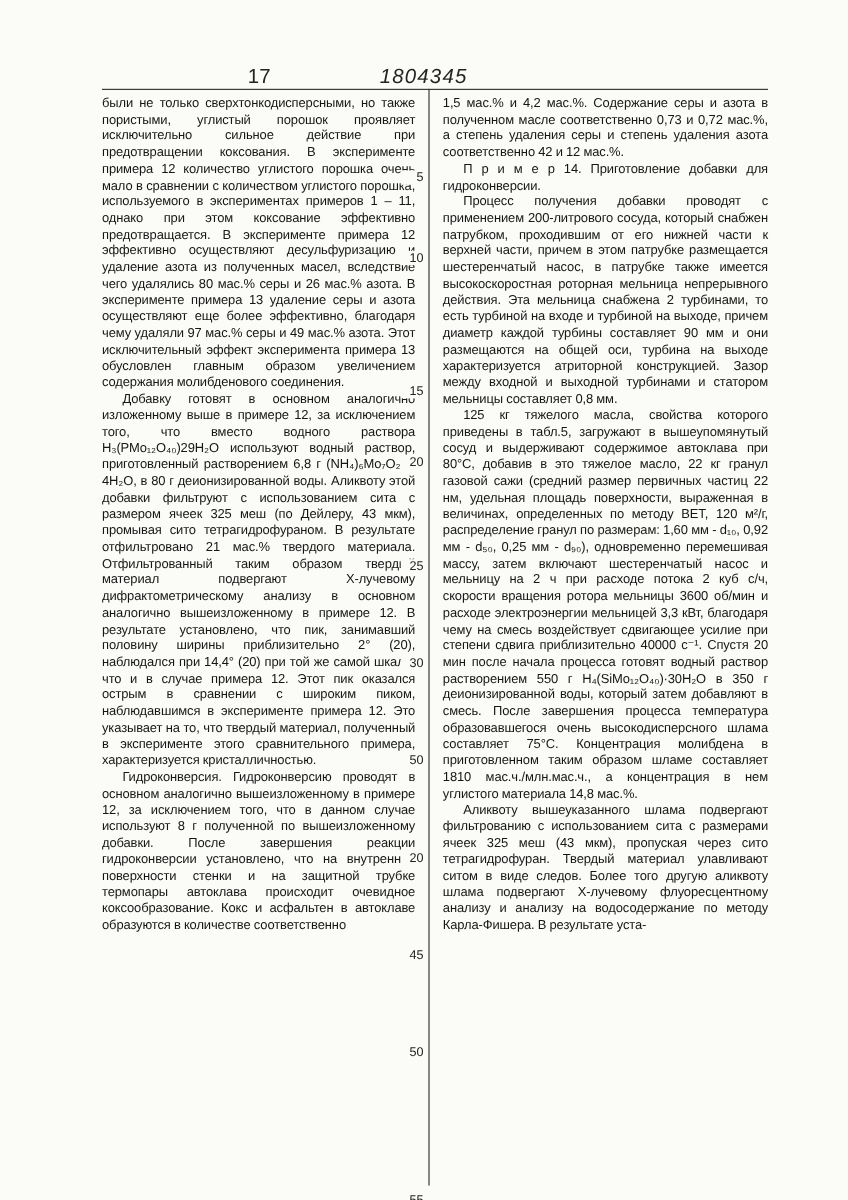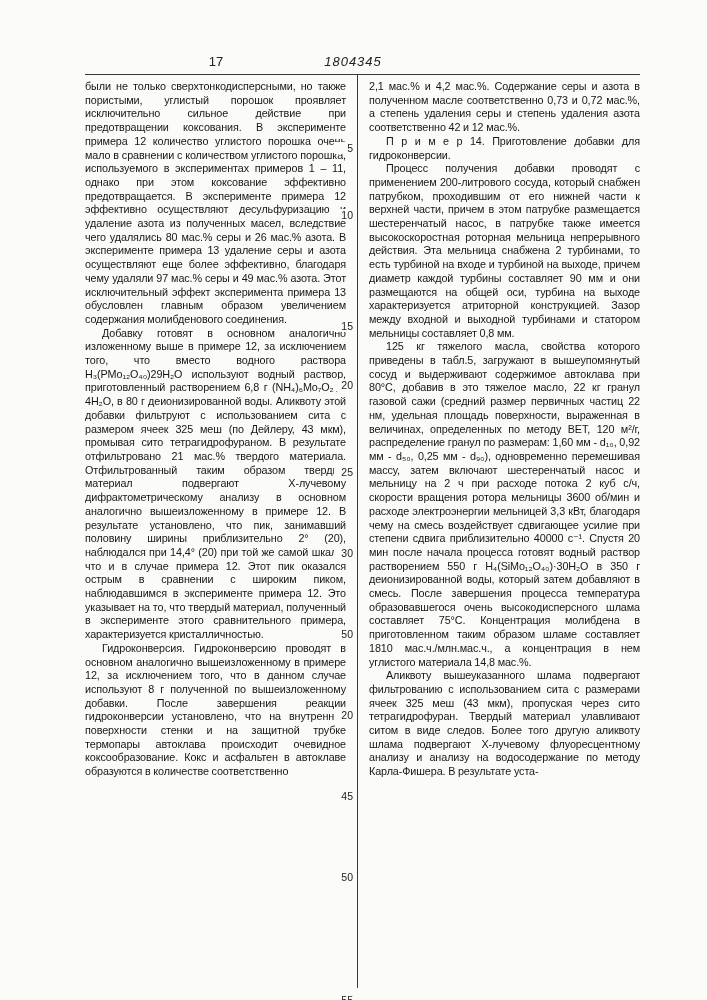--- a/index.html
+++ b/index.html
@@ -10,21 +10,21 @@
   }
   .page{
     position:relative;
     width:707px;
     height:1000px;
     background:#fbfbf8;
     color:#1b1b1b;
     overflow:hidden;
   }
   
-  .header{position:absolute;top:54px;left:0;width:707px;height:18px;font-size:13px;color:#222;}
+  .header{position:absolute;top:54px;left:0;width:707px;height:18px;font-size:17px;color:#222;}
   .pg{position:absolute;top:0;}
   .pg-left{left:85px;width:262px;text-align:center;}
   .pg-center{left:293px;width:120px;text-align:center;letter-spacing:1px;font-style:italic;}
   .pg-right{left:368px;width:252px;text-align:center;}
   .rule-h{position:absolute;top:74px;left:85px;width:555px;height:1px;background:#3a3a3a;}
   .rule-v{position:absolute;top:74px;left:357px;width:1px;height:914px;background:#3a3a3a;}
   
   .col{
     position:absolute;top:80px;
     font-size:10.8px;line-height:13.7px;
@@ -59,21 +59,21 @@
   <div class="rule-h"></div>
   <div class="rule-v"></div>
 
   <div class="col col-left">
     <p class="cont">были не только сверхтонкодисперсными, но также пористыми, углистый порошок проявляет исключительно сильное действие при предотвращении коксования. В эксперименте примера 12 количество углистого порошка очень мало в сравнении с количеством углистого порошка, используемого в экспериментах примеров 1 – 11, однако при этом коксование эффективно предотвращается. В эксперименте примера 12 эффективно осуществляют десульфуризацию и удаление азота из полученных масел, вследствие чего удалялись 80 мас.% серы и 26 мас.% азота. В эксперименте примера 13 удаление серы и азота осуществляют еще более эффективно, благодаря чему удаляли 97 мас.% серы и 49 мас.% азота. Этот исключительный эффект эксперимента примера 13 обусловлен главным образом увеличением содержания молибденового соединения.</p>
     <p class="indent">Добавку готовят в основном аналогично изложенному выше в примере 12, за исключением того, что вместо водного раствора H₃(PMo₁₂O₄₀)29H₂O используют водный раствор, приготовленный растворением 6,8 г (NH₄)₆Mo₇O₂₄ · 4H₂O, в 80 г деионизированной воды. Аликвоту этой добавки фильтруют с использованием сита с размером ячеек 325 меш (по Дейлеру, 43 мкм), промывая сито тетрагидрофураном. В результате отфильтровано 21 мас.% твердого материала. Отфильтрованный таким образом твердый материал подвергают Х-лучевому дифрактометрическому анализу в основном аналогично вышеизложенному в примере 12. В результате установлено, что пик, занимавший половину ширины приблизительно 2° (20), наблюдался при 14,4° (20) при той же самой шкале, что и в случае примера 12. Этот пик оказался острым в сравнении с широким пиком, наблюдавшимся в эксперименте примера 12. Это указывает на то, что твердый материал, полученный в эксперименте этого сравнительного примера, характеризуется кристалличностью.</p>
     <p class="indent">Гидроконверсия. Гидроконверсию проводят в основном аналогично вышеизложенному в примере 12, за исключением того, что в данном случае используют 8 г полученной по вышеизложенному добавки. После завершения реакции гидроконверсии установлено, что на внутренней поверхности стенки и на защитной трубке термопары автоклава происходит очевидное коксообразование. Кокс и асфальтен в автоклаве образуются в количестве соответственно</p>
   </div>
 
   <div class="col col-right">
-    <p class="cont">2,1 мас.% и 4,2 мас.%. Содержание серы и азота в полученном масле соответственно 0,73 и 0,72 мас.%, а степень удаления серы и степень удаления азота соответственно 42 и 12 мас.%.</p>
+    <p class="cont">1,5 мас.% и 4,2 мас.%. Содержание серы и азота в полученном масле соответственно 0,73 и 0,72 мас.%, а степень удаления серы и степень удаления азота соответственно 42 и 12 мас.%.</p>
     <p class="indent">П р и м е р 14. Приготовление добавки для гидроконверсии.</p>
     <p class="indent">Процесс получения добавки проводят с применением 200-литрового сосуда, который снабжен патрубком, проходившим от его нижней части к верхней части, причем в этом патрубке размещается шестеренчатый насос, в патрубке также имеется высокоскоростная роторная мельница непрерывного действия. Эта мельница снабжена 2 турбинами, то есть турбиной на входе и турбиной на выходе, причем диаметр каждой турбины составляет 90 мм и они размещаются на общей оси, турбина на выходе характеризуется атриторной конструкцией. Зазор между входной и выходной турбинами и статором мельницы составляет 0,8 мм.</p>
     <p class="indent">125 кг тяжелого масла, свойства которого приведены в табл.5, загружают в вышеупомянутый сосуд и выдерживают содержимое автоклава при 80°С, добавив в это тяжелое масло, 22 кг гранул газовой сажи (средний размер первичных частиц 22 нм, удельная площадь поверхности, выраженная в величинах, определенных по методу ВЕТ, 120 м²/г, распределение гранул по размерам: 1,60 мм - d₁₀, 0,92 мм - d₅₀, 0,25 мм - d₉₀), одновременно перемешивая массу, затем включают шестеренчатый насос и мельницу на 2 ч при расходе потока 2 куб с/ч, скорости вращения ротора мельницы 3600 об/мин и расходе электроэнергии мельницей 3,3 кВт, благодаря чему на смесь воздействует сдвигающее усилие при степени сдвига приблизительно 40000 с⁻¹. Спустя 20 мин после начала процесса готовят водный раствор растворением 550 г H₄(SiMo₁₂O₄₀)·30H₂O в 350 г деионизированной воды, который затем добавляют в смесь. После завершения процесса температура образовавшегося очень высокодисперсного шлама составляет 75°С. Концентрация молибдена в приготовленном таким образом шламе составляет 1810 мас.ч./млн.мас.ч., а концентрация в нем углистого материала 14,8 мас.%.</p>
     <p class="indent">Аликвоту вышеуказанного шлама подвергают фильтрованию с использованием сита с размерами ячеек 325 меш (43 мкм), пропуская через сито тетрагидрофуран. Твердый материал улавливают ситом в виде следов. Более того другую аликвоту шлама подвергают Х-лучевому флуоресцентному анализу и анализу на водосодержание по методу Карла-Фишера. В результате уста-</p>
   </div>
 
   <div class="line-numbers">
     <span style="top:142px">5</span>
     <span style="top:209px">10</span>
     <span style="top:320px">15</span>

